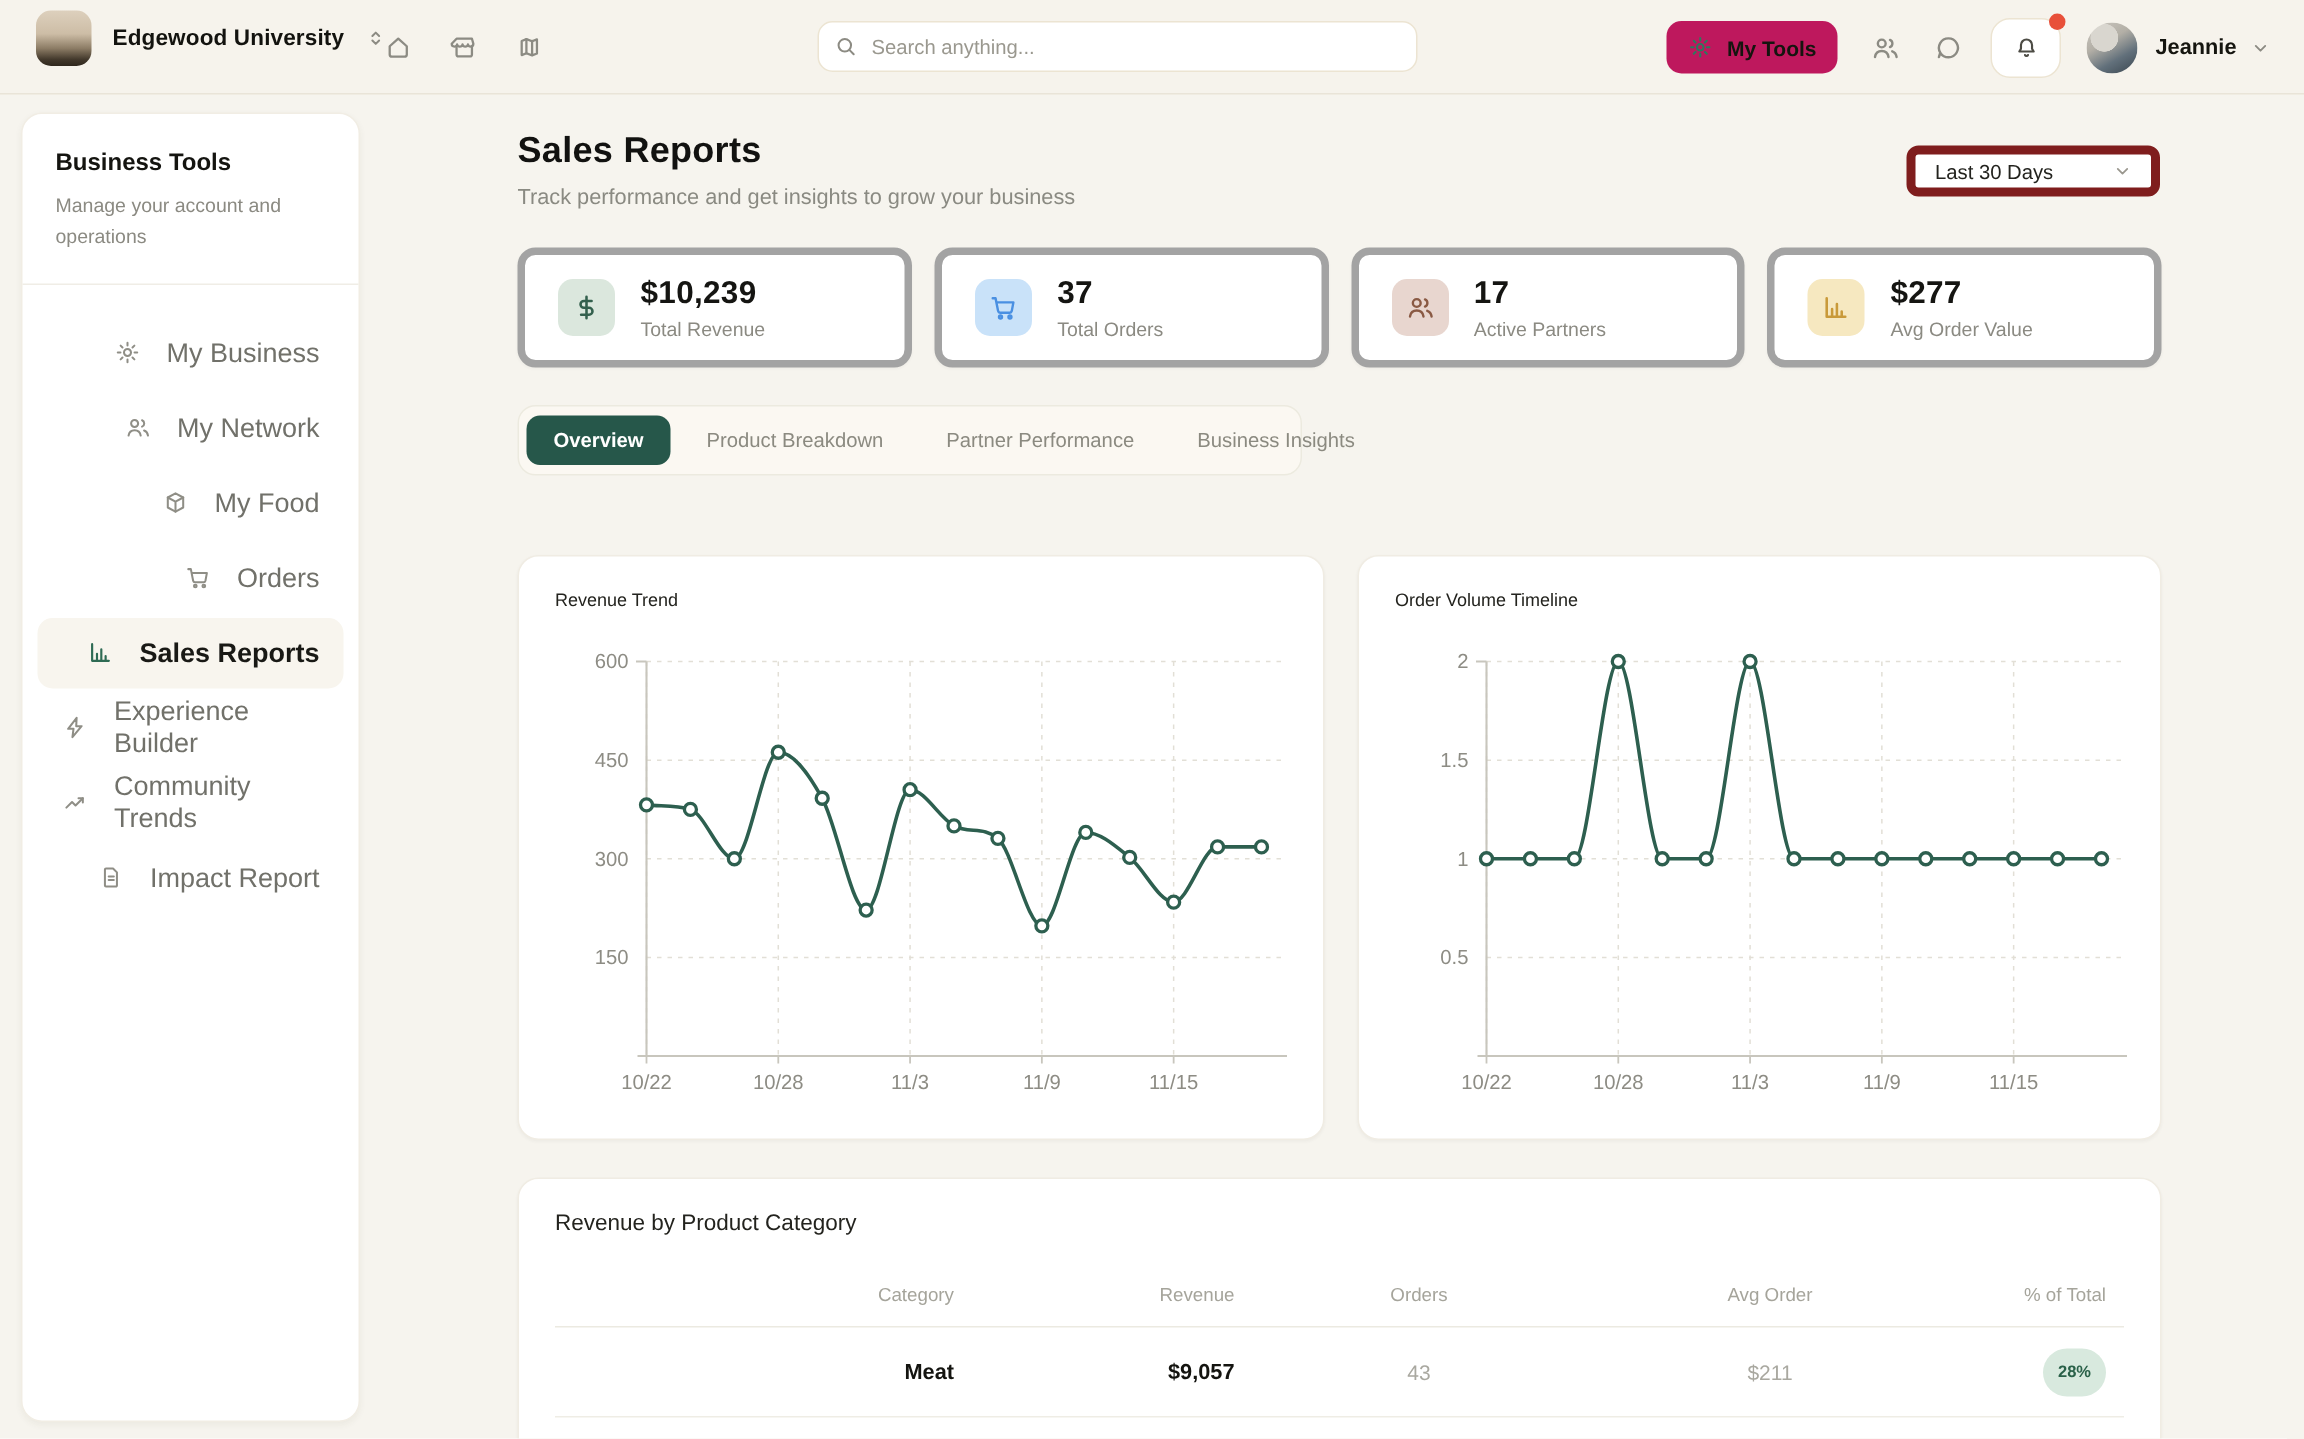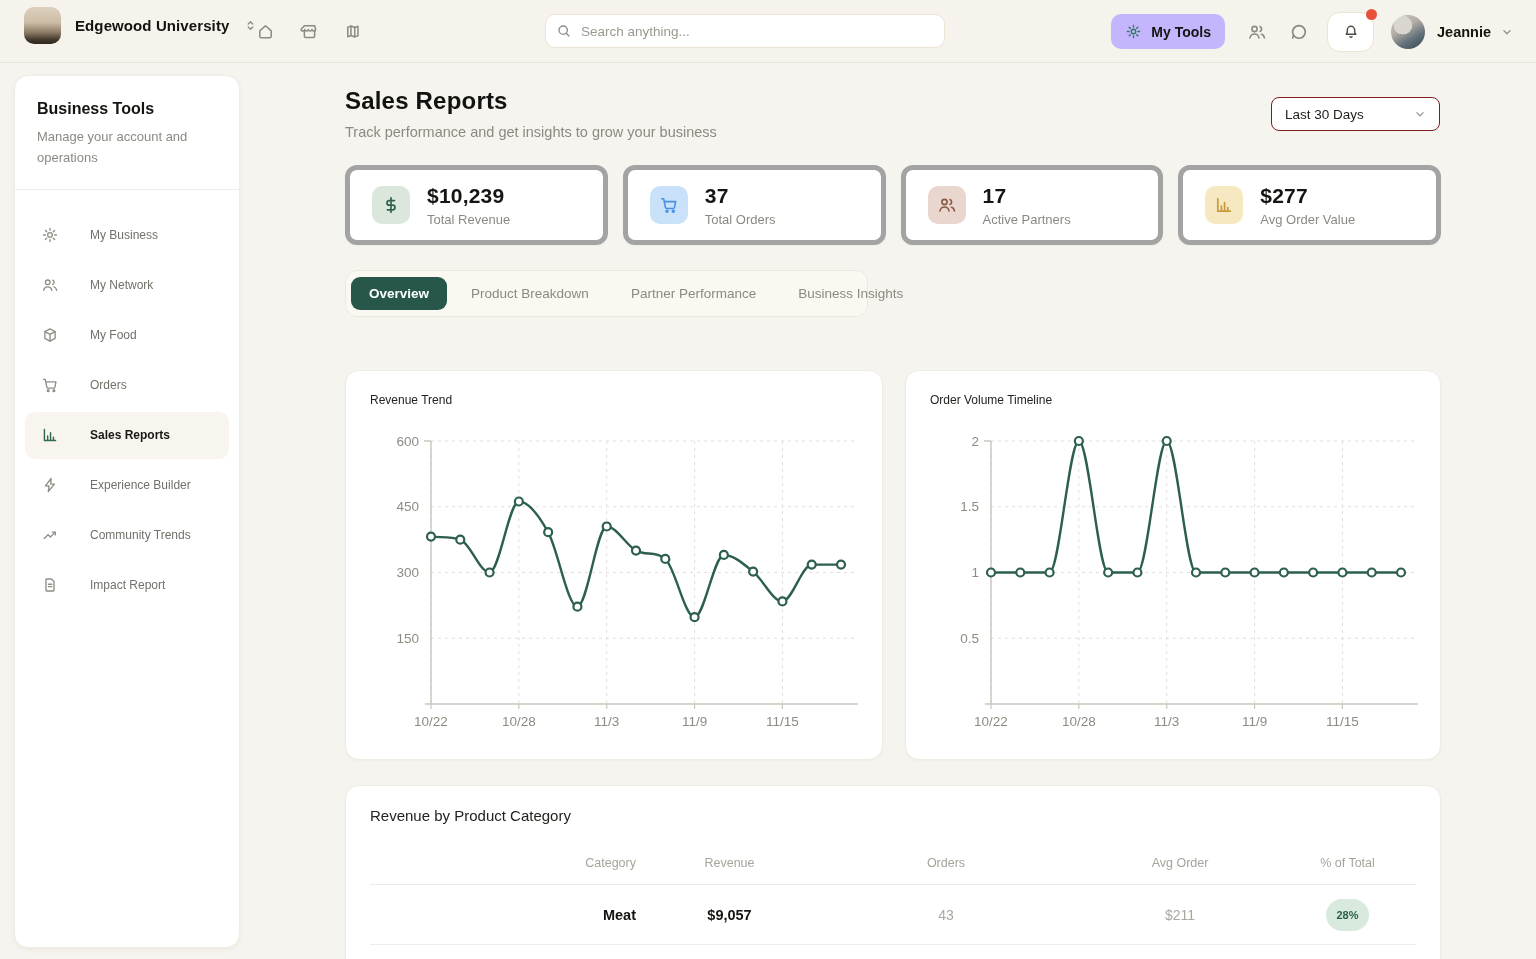--- a/index.html
+++ b/index.html
@@ -14,47 +14,47 @@
     background:linear-gradient(180deg,#ddd0bd 0%,#cdbda6 42%,#8d7d66 68%,#43392c 88%,#2f271d 100%); }
   .org-name { font-size:15px; font-weight:700; color:#13130f; letter-spacing:.1px; }
   .icon { display:inline-flex; align-items:center; justify-content:center; color:#8c8b83; }
   .icon svg { display:block; }
   .topnav { position:absolute; left:252px; top:0; height:63px; display:flex; align-items:center; gap:18px; }
   .topnav .nav-ic { width:26px; height:26px; border-radius:6px; cursor:pointer; }
   .search { position:absolute; left:545px; top:14px; width:400px; height:34px; background:#fff; border:1px solid #ece4d2; border-radius:10px; display:flex; align-items:center; padding:0 10px; }
   .search input { border:none; outline:none; background:transparent; font-family:inherit; font-size:13.5px; color:#3a3a34; width:100%; }
   .search input::placeholder { color:#9a988f; }
   .tb-right { position:absolute; right:22px; top:0; height:63px; display:flex; align-items:center; }
-  .mytools { display:flex; align-items:center; gap:9px; background:#c4b5fd; border-radius:10px; padding:9px 14px; cursor:pointer; }
+  .mytools { display:flex; align-items:center; gap:9px; background:#be185d; border-radius:10px; padding:9px 14px; cursor:pointer; }
   .mytools .icon { color:#2c7a5d; }
   .mytools-label { font-size:14px; font-weight:700; color:#15150f; }
   .tb-iconbtn { margin-left:22px; cursor:pointer; }
   .bell-box { position:relative; margin-left:18px; width:47px; height:40px; background:#fff; border:1px solid #ece4d2; border-radius:13px; display:flex; align-items:center; justify-content:center; cursor:pointer; color:#4d4c45; }
   .bell-dot { position:absolute; right:-4px; top:-4px; width:11px; height:11px; border-radius:50%; background:#e8503a; }
   .avatar { margin-left:17px; width:34px; height:34px; border-radius:50%; cursor:pointer;
     background:radial-gradient(circle at 35% 30%, #d9d6cf 0 28%, transparent 29%),
                linear-gradient(150deg,#cdc9c2 0%,#b3afa6 38%,#62707b 68%,#39454e 100%); }
   .user-name { margin-left:12px; font-size:14.5px; font-weight:700; color:#15150f; }
   .user-caret { margin-left:9px; cursor:pointer; }
 
   
   .sidebar { position:absolute; left:14px; top:75px; width:226px; height:873px; background:#fff; border:1px solid #f1ede4; border-radius:14px; box-shadow:0 2px 5px rgba(70,60,40,.06); }
   .sb-head { padding:24px 22px 20px 22px; border-bottom:1px solid #f0ede6; }
   .sb-title { font-size:16px; font-weight:700; color:#141410; }
   .sb-sub { margin-top:9px; font-size:13px; line-height:1.6; color:#8b8a82; }
   .sb-nav { padding:22px 10px 0 10px; }
-  .sb-item { height:47px; margin-bottom:3px; display:flex; align-items:center; gap:31px; padding:0 16px; border-radius:10px; color:#71716a; font-size:12px; cursor:pointer; }
+  .sb-item { height:47px; margin-bottom:3px; display:flex; align-items:center; gap:17px; padding:0 16px; border-radius:10px; color:#71716a; font-size:18px; cursor:pointer;justify-content:flex-end; }
   .sb-item .icon { color:#8f8e86; }
   .sb-item.active { background:#f8f5ee; color:#191915; font-weight:700; }
   .sb-item.active .icon { color:#2f6b54; }
 
   
   .page-title { position:absolute; left:345px; top:87px; font-size:24px; font-weight:700; color:#121210; letter-spacing:.2px; }
   .page-sub { position:absolute; left:345px; top:124px; font-size:14.5px; color:#8a8a82; }
-  .range-select { position:absolute; left:1271px; top:97px; width:169px; height:34px; background:#fff; border:1px solid #7f1d1d; border-radius:8px; display:flex; align-items:center; justify-content:space-between; padding:0 12px 0 13px; cursor:pointer; }
+  .range-select { position:absolute; left:1271px; top:97px; width:169px; height:34px; background:#fff; border:6px solid #7f1d1d; border-radius:8px; display:flex; align-items:center; justify-content:space-between; padding:0 12px 0 13px; cursor:pointer; }
   .range-label { font-size:13.5px; color:#23231e; }
   .range-select .icon { color:#9a978e; }
 
   
   .stats { position:absolute; left:345px; top:165px; width:1096px; height:80px; display:grid; grid-template-columns:repeat(4,1fr); gap:15px; }
   .stat-card { background:#fff; border:5px solid #a3a3a3; border-radius:12px; box-shadow:0 1px 2px rgba(60,55,40,.04); display:flex; align-items:center; gap:17px; padding:0 22px; }
   .stat-ic { width:38px; height:38px; border-radius:10px; display:flex; align-items:center; justify-content:center; flex:0 0 auto; }
   .stat-value { font-size:21px; font-weight:700; color:#151512; letter-spacing:.2px; }
   .stat-label { margin-top:4px; font-size:13px; color:#8b8a82; }
 
@@ -70,21 +70,21 @@
   .chart-title { position:absolute; left:24px; top:22px; font-size:12px; font-weight:500; color:#23231e; }
   .chart-svg { position:absolute; left:0; top:50px; }
 
   
   .table-card { position:absolute; left:345px; top:785px; width:1096px; height:210px; background:#fff; border:1px solid #f0ece3; border-radius:14px; box-shadow:0 1px 2px rgba(60,55,40,.04); padding:0 24px; }
   .table-title { padding-top:21px; font-size:15px; font-weight:500; color:#23231e; }
   .tbl-head, .tbl-row { display:grid; grid-template-columns:1fr 187px 246px 222px 113px; align-items:center; }
   .tbl-head { margin-top:32px; padding:0 12px 14px 12px; border-bottom:1px solid #eceae1; }
   .th { font-size:12.5px; color:#a5a49b; }
   .tbl-row { padding:0 12px; height:60px; border-bottom:1px solid #efede5; }
-  .c-left { text-align:right; } .c-right { text-align:center; } .c-center { text-align:center; }
+  .c-left { text-align:right; } .c-right { text-align:right; } .c-center { text-align:center; }
   .cell-cat { font-size:14.5px; font-weight:700; color:#141410; }
   .cell-rev { font-size:14.5px; font-weight:700; color:#141410; }
   .cell-dim { font-size:14px; color:#a9a8a0; }
   .pct-badge { display:inline-block; background:#d8e9de; color:#2a6149; font-size:11px; font-weight:700; padding:10px 10px; border-radius:999px; }
 </style>
 </head>
 <body>
 
 <div id="app">
 

